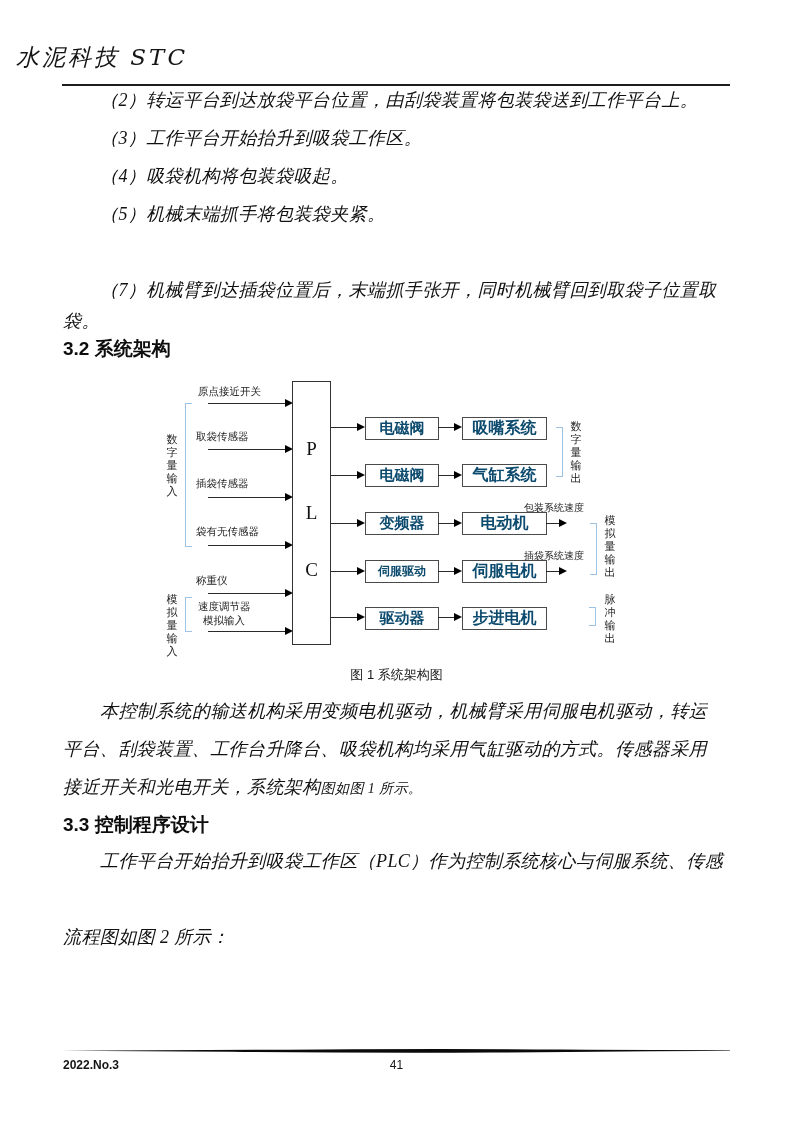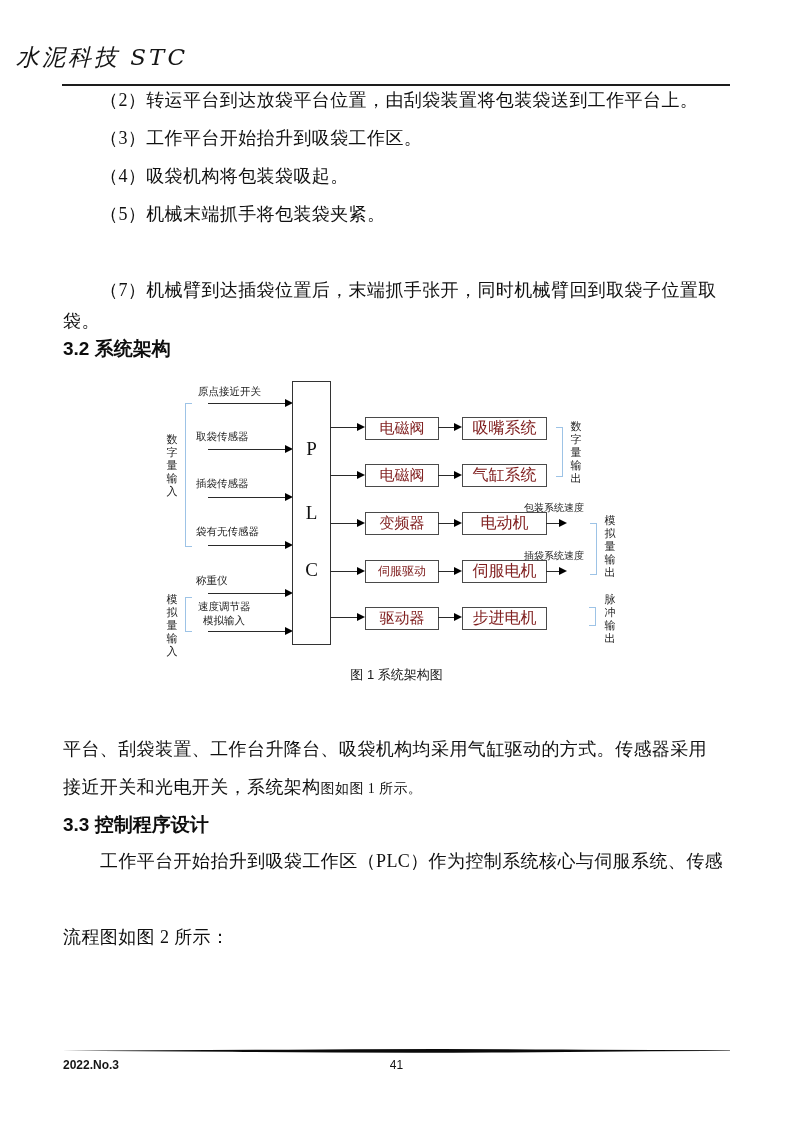--- a/index.html
+++ b/index.html
@@ -2,34 +2,34 @@
 <html><head>
 <meta charset="utf-8">
 <style>
   html,body{margin:0;padding:0;background:#fff;}
   .page{position:relative;width:793px;height:1122px;background:#ffffff;overflow:hidden;
         font-family:"Liberation Serif","DejaVu Serif",serif;color:#111;}
   .t{position:absolute;white-space:nowrap;color:#111;}
   .title{top:42px;left:16px;width:793px;text-align:left;
          font:italic 23px/30px "DejaVu Serif",serif;letter-spacing:3px;color:#151515;}
   .hrule{position:absolute;left:62px;top:84px;width:668px;height:2px;background:#1d1d1d;}
-  .body18{font-size:18px;line-height:22px;letter-spacing:0.4px;}
+  .body18{font-size:18px;line-height:22px;letter-spacing:0.4px;font-style:italic;}
   .sec{font:bold 19px/24px "Liberation Sans","DejaVu Sans",sans-serif;color:#0d0d0d;}
   .sm{font-size:14px;margin-top:43px;}
   .caption{top:667px;left:0;width:793px;text-align:center;
            font:13px/16px "Liberation Sans","DejaVu Sans",sans-serif;color:#1a1a1a;}
 
   
   .dg{position:absolute;left:140px;top:375px;width:530px;height:290px;}
   .wire{position:absolute;height:1px;background:#2a2a2a;}
   .ah{position:absolute;width:0;height:0;border-left:8px solid #000;
       border-top:4.5px solid transparent;border-bottom:4.5px solid transparent;}
   .bx{position:absolute;border:1px solid #4a4a4a;background:#fff;display:flex;
       align-items:center;justify-content:center;
-      font-family:"Liberation Sans","DejaVu Sans",sans-serif;color:#7f1d1d;}
+      font-family:"Liberation Sans","DejaVu Sans",sans-serif;color:#0c4a6e;font-weight:bold;}
   .lb{position:absolute;font:10.5px/13px "Liberation Sans","DejaVu Sans",sans-serif;
       color:#222;white-space:nowrap;}
   .vt{position:absolute;width:14px;font:11px/13px "Liberation Sans","DejaVu Sans",sans-serif;
       color:#222;word-break:break-all;text-align:center;}
   .bkl{position:absolute;width:6px;border:1px solid #9dc3e6;border-right:none;}
   .bkr{position:absolute;width:6px;border:1px solid #9dc3e6;border-left:none;}
   .plc{left:152px;top:6px;width:37px;height:262px;border:1px solid #333;}
   .plcL{position:absolute;left:152px;width:39px;text-align:center;
         font:19px/20px "Liberation Serif",serif;color:#111;}
 
@@ -132,20 +132,21 @@
     <div class="bkr" style="left:416px;top:52px;height:48px"></div>
     <div class="vt" style="left:429px;top:45px">数字量输出</div>
     <div class="bkr" style="left:450px;top:148px;height:50px"></div>
     <div class="vt" style="left:463px;top:139px">模拟量输出</div>
     <div class="bkr" style="left:449px;top:232px;height:17px"></div>
     <div class="vt" style="left:463px;top:218px">脉冲输出</div>
   </div>
 
   <div class="t caption">图 1 系统架构图</div>
 
+  <div class="t body18" style="top:700px;left:100px">本控制系统的输送机构采用变频电机驱动，机械臂采用伺服电机驱动，转运</div>
   <div class="t body18" style="top:738px;left:63px">平台、刮袋装置、工作台升降台、吸袋机构均采用气缸驱动的方式。传感器采用</div>
   <div class="t body18" style="top:776px;left:63px">
     <span>接近开关和光电开关，系统架构</span><span class="sm">图如图 1 所示。</span>
   </div>
 
   <div class="t sec" style="top:813px;left:63px">3.3 控制程序设计</div>
 
   <div class="t body18" style="top:850px;left:100px">工作平台开始抬升到吸袋工作区（PLC）作为控制系统核心与伺服系统、传感</div>
   <div class="t body18" style="top:926px;left:63px">流程图如图 2 所示：</div>
 

